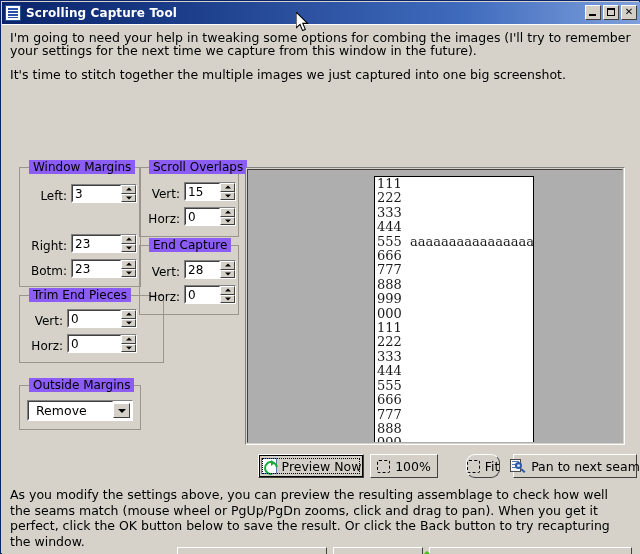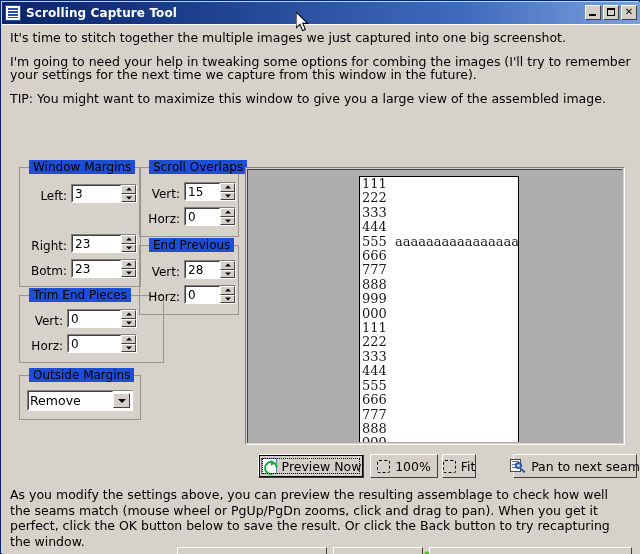--- a/index.html
+++ b/index.html
@@ -146,21 +146,21 @@
   
   .groupbox {
     position: absolute;
     border: 1px solid #9a968e;
     box-sizing: border-box;
     background: transparent;
   }
   .groupbox > .gb-title {
     position: absolute;
     top: -8px; left: 9px;
-    background: #1d4ed8;
+    background: #8b5cf6;
     padding: 0 4px;
     font-size: 12px;
     color: #000;
     white-space: nowrap;
   }
 
   
   .field-row {
     position: absolute;
     display: flex;
@@ -233,21 +233,21 @@
     background: #ffffff;
     display: flex;
     align-items: stretch;
   }
   .combo .cv {
     flex: 1 1 auto;
     font-size: 12.5px;
     color: #000;
     display: flex;
     align-items: center;
-    padding-left: 1px;
+    padding-left: 7px;
     border: 1px solid;
     border-color: #404040 transparent transparent #404040;
     box-sizing: border-box;
     overflow: hidden;
     white-space: nowrap;
   }
   .combo .carrow {
     flex: 0 0 17px;
     margin: 2px 2px 2px 0;
     background: #d4d0c8;
@@ -284,21 +284,21 @@
     right: 1px; bottom: 1px;
     background: #aeaeae;
     border: 1px solid #404040;
     border-right-color: #aeaeae;
     border-bottom-color: #aeaeae;
     box-sizing: border-box;
     overflow: hidden;
   }
   .doc-page {
     position: absolute;
-    left: 111px; top: 6px;
+    left: 126px; top: 6px;
     width: 160px;
     height: 332px;
     background: #ffffff;
     border: 1px solid #000000;
     box-sizing: border-box;
     overflow: hidden;
   }
   .doc-lines {
     position: absolute;
     left: 2px; top: 0px;
@@ -506,23 +506,22 @@
         <div class="cap-btn cap-max"></div>
         <div class="cap-btn cap-close">
             <span>✕</span>
           </div>
       </div>
     </div>
 
     <div class="client">
 
       <div class="intro">
+        <p>I'm going to need your help in tweaking some options for combing the images (I'll try to remember your settings for the next time we capture from this window in the future).</p>
         <p>It's time to stitch together the multiple images we just captured into one big screenshot.</p>
-        <p>I'm going to need your help in tweaking some options for combing the images (I'll try to remember your settings for the next time we capture from this window in the future).</p>
-        <p>TIP: You might want to maximize this window to give you a large view of the assembled image.</p>
       </div>
 
       <div class="groupbox" style="left:17px; top:142px; width:122px; height:120px;">
         <span class="gb-title">Window Margins</span>
 
         <div class="field-row" style="left:5px; top:16px;">
           <span class="field-label" style="width:42px;">Left:</span>
           <span class="spin" style="width:66px;">
             <span class="sv">3</span>
             <span class="sbtns">
@@ -575,21 +574,21 @@
           <span class="spin" style="width:70px;">
             <span class="sv">0</span>
             <span class="sbtns">
               <span class="sbtn up"></span>
               <span class="sbtn down"></span>
             </span>
           </span>
         </div>
       </div>
 
-      <div class="groupbox" style="left:17px; top:350px; width:122px; height:45px;">
+      <div class="groupbox" style="left:17px; top:360px; width:122px; height:45px;">
         <span class="gb-title">Outside Margins</span>
         <div class="combo" style="left:7px; top:14px; width:106px;">
           <span class="cv">Remove</span>
           <span class="carrow"></span>
         </div>
       </div>
 
       <div class="groupbox" style="left:137px; top:142px; width:100px; height:70px;">
         <span class="gb-title">Scroll Overlaps</span>
 
@@ -610,21 +609,21 @@
             <span class="sv">0</span>
             <span class="sbtns">
               <span class="sbtn up"></span>
               <span class="sbtn down"></span>
             </span>
           </span>
         </div>
       </div>
 
       <div class="groupbox" style="left:137px; top:220px; width:100px; height:70px;">
-        <span class="gb-title">End Previous</span>
+        <span class="gb-title">End Capture</span>
 
         <div class="field-row" style="left:4px; top:14px;">
           <span class="field-label" style="width:36px;">Vert:</span>
           <span class="spin" style="width:52px;">
             <span class="sv">28</span>
             <span class="sbtns">
               <span class="sbtn up"></span>
               <span class="sbtn down"></span>
             </span>
           </span>
@@ -654,21 +653,21 @@
         <span class="ico ico-refresh"></span>
         <span>Preview Now</span>
         <span class="focus-dots"></span>
       </div>
 
       <div class="tool-btn" style="left:368px; top:429px; width:68px;">
         <span class="ico ico-dashrect"></span>
         <span>100%</span>
       </div>
 
-      <div class="tool-btn" style="left:440px; top:429px; width:34px;">
+      <div class="tool-btn" style="left:464px; top:429px; width:34px;border-radius:9px;">
         <span class="ico ico-dashrect"></span>
         <span>Fit</span>
       </div>
 
       <div class="tool-btn" style="left:504px; top:429px; width:124px;margin-left:7px;">
         <span class="ico ico-panseam">
           <span class="pg"></span>
             <span class="mg"></span>
             <span class="hd"></span>
         </span>

